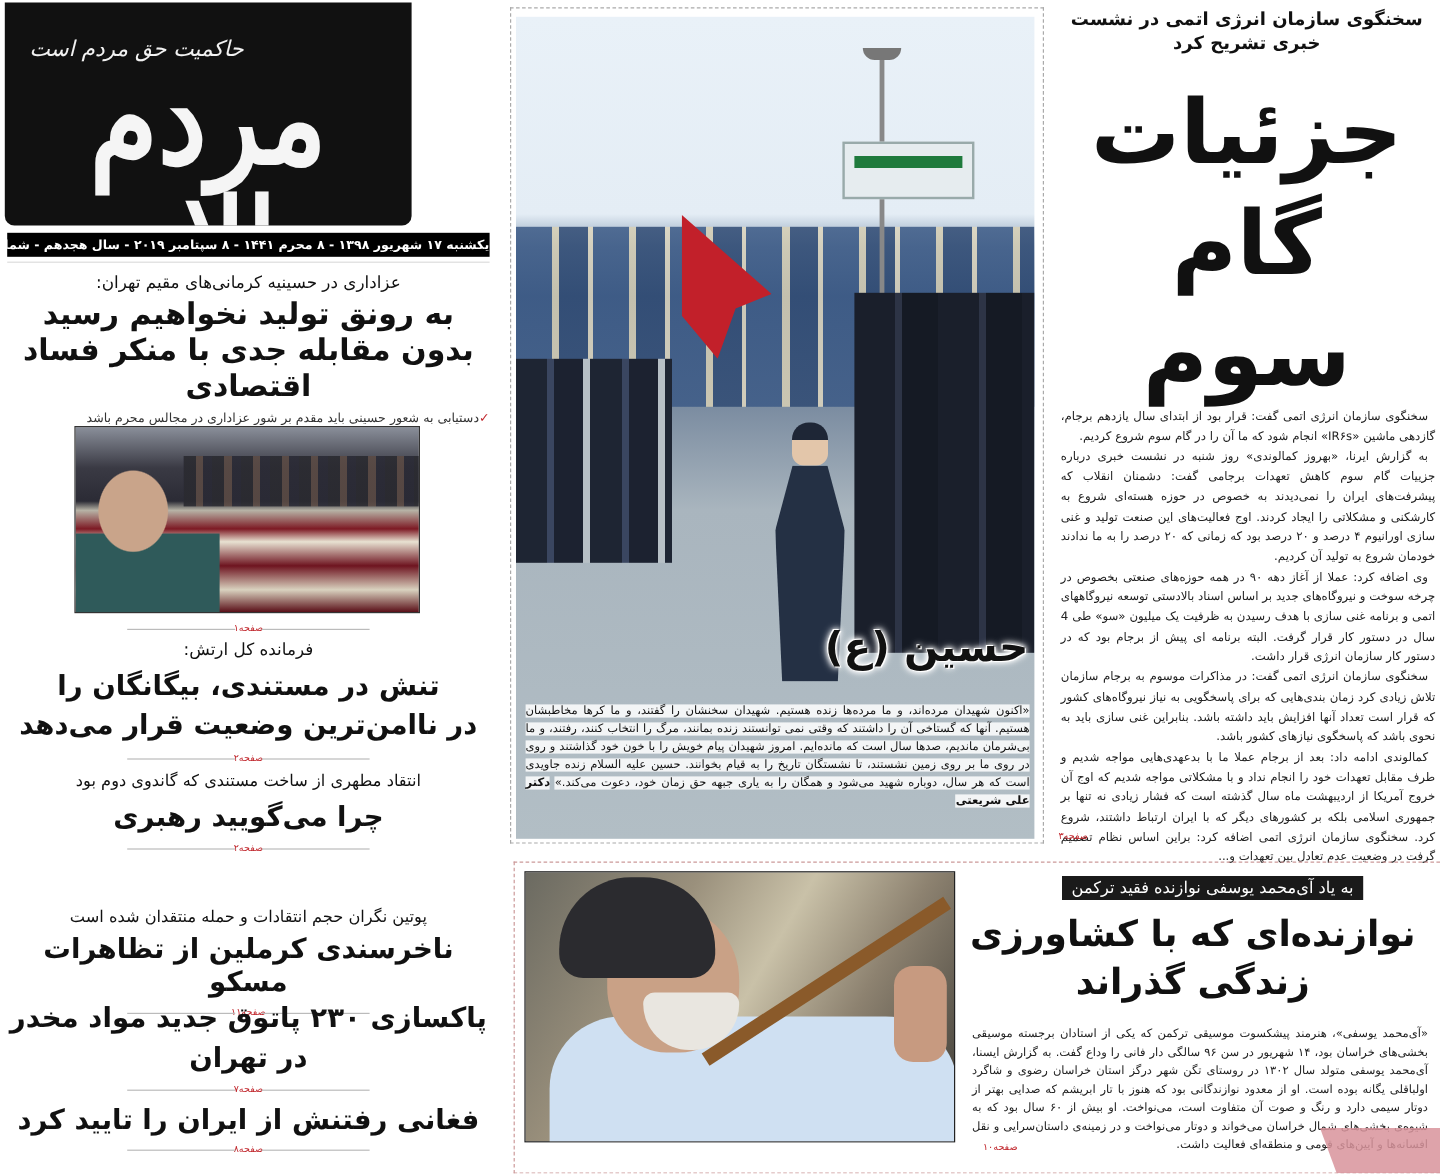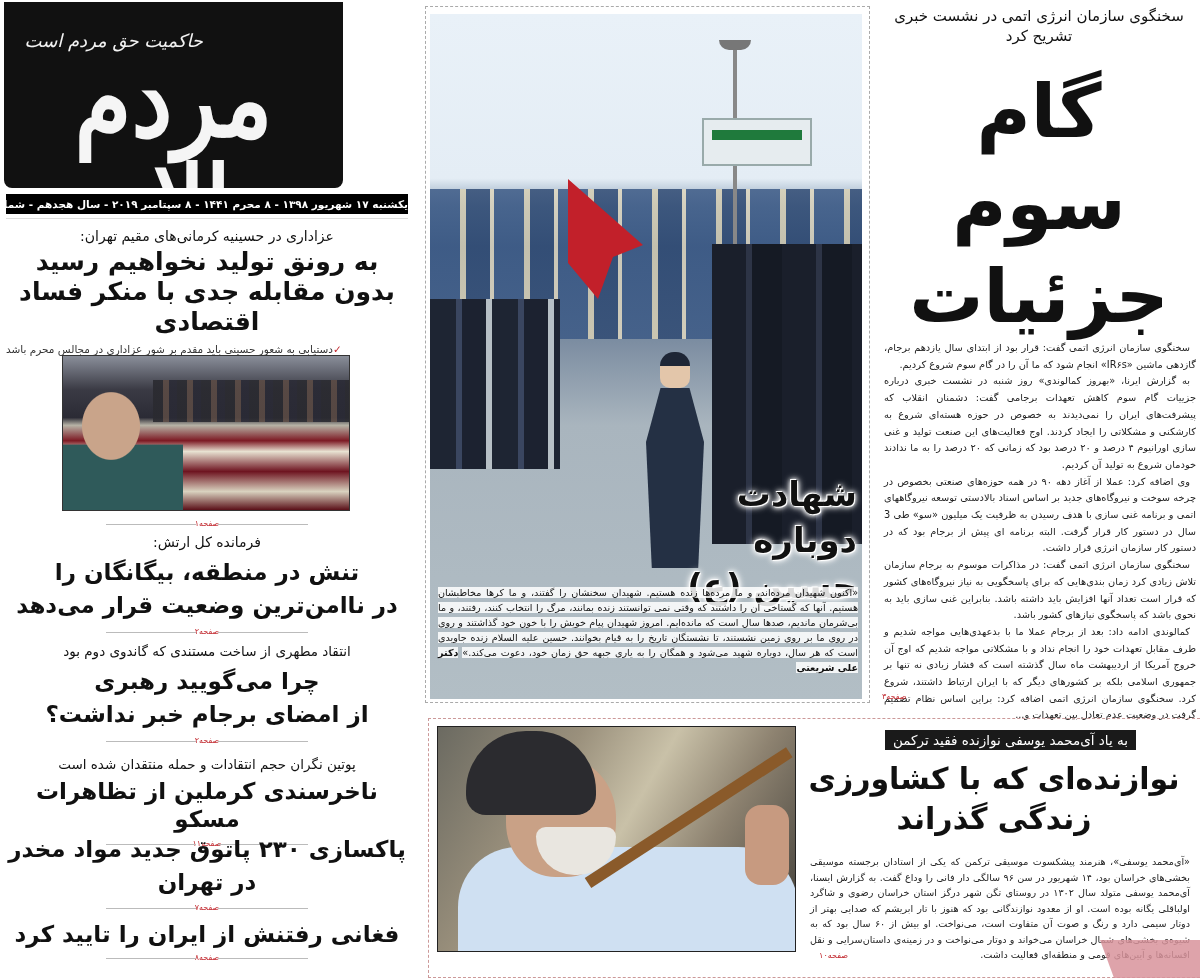--- a/index.html
+++ b/index.html
@@ -48,21 +48,21 @@
 
     .center-title { position: absolute; right: 12px; top: 465px; width: 210px; text-align: right; color: #111; font-weight: bold; font-size: 34px; line-height: 1.35;
       text-shadow: 0 0 4px #fff, 0 0 6px #fff, 0 0 8px #fff, 1px 1px 0 #fff, -1px -1px 0 #fff; }
     .center-title .t2 { display: block; margin-right: 0; }
     .center-quote { position: absolute; left: 12px; top: 578px; width: 420px; font-size: 9.6px; line-height: 15px; color: #111; text-align: justify; }
     .center-quote span { background: rgba(255,255,255,.85); }
     .center-quote .author { font-weight: bold; }
 
     
     .right-col { position: absolute; left: 878px; top: 0; width: 322px; height: 712px; }
-    .right-col .kicker { font-size: 15px; font-weight: normal; white-space: normal; line-height: 1.35; margin-top: 6px; padding: 0 6px; }
+    .right-col .kicker { font-size: 15px; font-weight: bold; white-space: normal; line-height: 1.35; margin-top: 6px; padding: 0 6px; }
     .right-col .big { text-align: center; font-weight: bold; font-size: 74px; line-height: 1.25; margin-top: 18px; color: #111; }
     .right-col .body { position: absolute; left: 6px; top: 340px; width: 312px; font-size: 9.8px; line-height: 16.7px; text-align: justify; color: #222; text-indent: 6px; }
     .right-col .body p { margin: 0; }
     .right-col .pref { position: absolute; left: 4px; top: 692px; font-size: 8px; color: #c1272d; }
 
     
     .feature { position: absolute; left: 428px; top: 718px; width: 772px; height: 260px; border-top: 1px dashed #c99; border-left: 1px dashed #c99; border-bottom: 1px dashed #c99; }
     .feature .photo-old { position: absolute; left: 8px; top: 7px; width: 359px; height: 226px; border: 1px solid #222; overflow: hidden;
       background: linear-gradient(120deg, #6b6a61 0%, #9a907c 30%, #c9c1a8 50%, #8d8270 70%, #3c3a35 100%); }
     .photo-old .hat { position: absolute; left: 28px; top: 4px; width: 130px; height: 84px; border-radius: 60px 60px 20px 20px; background: #2b2b2f; }
@@ -88,47 +88,46 @@
   </div>
   <div class="dateline">یکشنبه ۱۷ شهریور ۱۳۹۸ - ۸ محرم ۱۴۴۱ - ۸ سپتامبر ۲۰۱۹ - سال هجدهم - شماره ۴۹۶۷ - ۱۲ صفحه - ۲۰۰۰ تومان</div>
   <div class="sep-top"></div>
 
   <div class="lstory" style="top:228px;">
     <div class="kicker">عزاداری در حسینیه کرمانی‌های مقیم تهران:</div>
     <div class="headline" style="font-size:25px; margin-top:3px;">
       <div>به رونق تولید نخواهیم رسید</div>
       <div>بدون مقابله جدی با منکر فساد اقتصادی</div>
     </div>
-    <div style="text-align:left; font-size:10.5px; color:#333; margin-top:6px; white-space:nowrap;">
+    <div style="text-align:right; font-size:10.5px; color:#333; margin-top:6px; white-space:nowrap;">
       <span class="check">✓</span><span>دستیابی به شعور حسینی باید مقدم بر شور عزاداری در مجالس محرم باشد</span>
     </div>
   </div>
 
   <div class="photo-meeting">
     <div class="crowd"></div>
     <div class="speaker"></div>
   </div>
   <div class="lstory" style="top:517px;">
     <div class="page-ref">صفحه۱</div>
   </div>
 
   <div class="lstory" style="top:534px;">
     <div class="kicker">فرمانده کل ارتش:</div>
     <div class="headline" style="font-size:23px; margin-top:6px; line-height:1.45;">
-      <div>تنش در منطقه، بیگانگان را</div>
+      <div>تنش در مستندی، بیگانگان را</div>
       <div>در ناامن‌ترین وضعیت قرار می‌دهد</div>
     </div>
     <div class="page-ref" style="margin-top:2px;">صفحه۲</div>
   </div>
 
   <div class="lstory" style="top:643px;">
     <div class="kicker" style="font-size:13.5px;">انتقاد مطهری از ساخت مستندی که گاندوی دوم بود</div>
     <div class="headline" style="font-size:23px; margin-top:6px; line-height:1.45;">
       <div>چرا می‌گویید رهبری</div>
-      <div>از امضای برجام خبر نداشت؟</div>
     </div>
     <div class="page-ref" style="margin-top:2px;">صفحه۲</div>
   </div>
 
   <div class="lstory" style="top:756px;">
     <div class="kicker" style="font-size:13.5px;">پوتین نگران حجم انتقادات و حمله منتقدان شده است</div>
     <div class="headline" style="font-size:23px; margin-top:6px;">
       <div>ناخرسندی کرملین از تظاهرات مسکو</div>
     </div>
     <div class="page-ref" style="margin-top:4px;">صفحه۱۱</div>
@@ -159,39 +158,39 @@
       </div>
     <div class="flag"></div>
     <div class="crowd-l"></div>
     <div class="crowd-r"></div>
     <div class="boy">
       <div class="head"></div>
       <div class="body"></div>
     </div>
   </div>
   <div class="center-title">
-    <span class="t1">شهادت دوباره</span><br>
+    <br>
     <span class="t2">حسین (ع)</span>
   </div>
   <div class="center-quote">
     <span>«اکنون شهیدان مرده‌اند، و ما مرده‌ها زنده هستیم. شهیدان سخنشان را گفتند، و ما کرها مخاطبشان هستیم. آنها که گستاخی آن را داشتند که وقتی نمی توانستند زنده بمانند، مرگ را انتخاب کنند، رفتند، و ما بی‌شرمان ماندیم، صدها سال است که مانده‌ایم. امروز شهیدان پیام خویش را با خون خود گذاشتند و روی در روی ما بر روی زمین نشستند، تا نشستگان تاریخ را به قیام بخوانند. حسین علیه السلام زنده جاویدی است که هر سال، دوباره شهید می‌شود و همگان را به یاری جبهه حق زمان خود، دعوت می‌کند.»</span>
     <span class="author">دکتر علی شریعتی</span><br>
   </div>
 </div>
 
 <div class="right-col">
   <div class="kicker">سخنگوی سازمان انرژی اتمی در نشست خبری تشریح کرد</div>
   <div class="big">
+    <div>جزئیات</div>
     <div>گام سوم</div>
-    <div>جزئیات</div>
   </div>
   <div class="body">
     <p>سخنگوی سازمان انرژی اتمی گفت: قرار بود از ابتدای سال یازدهم برجام، گازدهی ماشین «IR۶s» انجام شود که ما آن را در گام سوم شروع کردیم.</p>
     <p>به گزارش ایرنا، «بهروز کمالوندی» روز شنبه در نشست خبری درباره جزییات گام سوم کاهش تعهدات برجامی گفت: دشمنان انقلاب که پیشرفت‌های ایران را نمی‌دیدند به خصوص در حوزه هسته‌ای شروع به کارشکنی و مشکلاتی را ایجاد کردند. اوج فعالیت‌های این صنعت تولید و غنی سازی اورانیوم ۴ درصد و ۲۰ درصد بود که زمانی که ۲۰ درصد را به ما ندادند خودمان شروع به تولید آن کردیم.</p>
-    <p>وی اضافه کرد: عملا از آغاز دهه ۹۰ در همه حوزه‌های صنعتی بخصوص در چرخه سوخت و نیروگاه‌های جدید بر اساس اسناد بالادستی توسعه نیروگاههای اتمی و برنامه غنی سازی با هدف رسیدن به ظرفیت یک میلیون «سو» طی 3 سال در دستور کار قرار گرفت. البته برنامه ای پیش از برجام بود که در دستور کار سازمان انرژی قرار داشت.</p>
+    <p>وی اضافه کرد: عملا از آغاز دهه ۹۰ در همه حوزه‌های صنعتی بخصوص در چرخه سوخت و نیروگاه‌های جدید بر اساس اسناد بالادستی توسعه نیروگاههای اتمی و برنامه غنی سازی با هدف رسیدن به ظرفیت یک میلیون «سو» طی 4 سال در دستور کار قرار گرفت. البته برنامه ای پیش از برجام بود که در دستور کار سازمان انرژی قرار داشت.</p>
     <p>سخنگوی سازمان انرژی اتمی گفت: در مذاکرات موسوم به برجام سازمان تلاش زیادی کرد زمان بندی‌هایی که برای پاسخگویی به نیاز نیروگاه‌های کشور که قرار است تعداد آنها افزایش باید داشته باشد. بنابراین غنی سازی باید به نحوی باشد که پاسخگوی نیازهای کشور باشد.</p>
     <p>کمالوندی ادامه داد: بعد از برجام عملا ما با بدعهدی‌هایی مواجه شدیم و طرف مقابل تعهدات خود را انجام نداد و با مشکلاتی مواجه شدیم که اوج آن خروج آمریکا از اردیبهشت ماه سال گذشته است که فشار زیادی نه تنها بر جمهوری اسلامی بلکه بر کشورهای دیگر که با ایران ارتباط داشتند، شروع کرد. سخنگوی سازمان انرژی اتمی اضافه کرد: براین اساس نظام تصمیم گرفت در وضعیت عدم تعادل بین تعهدات و...</p>
   </div>
   <div class="pref">صفحه۳</div>
 </div>
 
 <div class="feature">
   <div class="photo-old">
     <div class="shirt"></div>
     <div class="face"></div>

